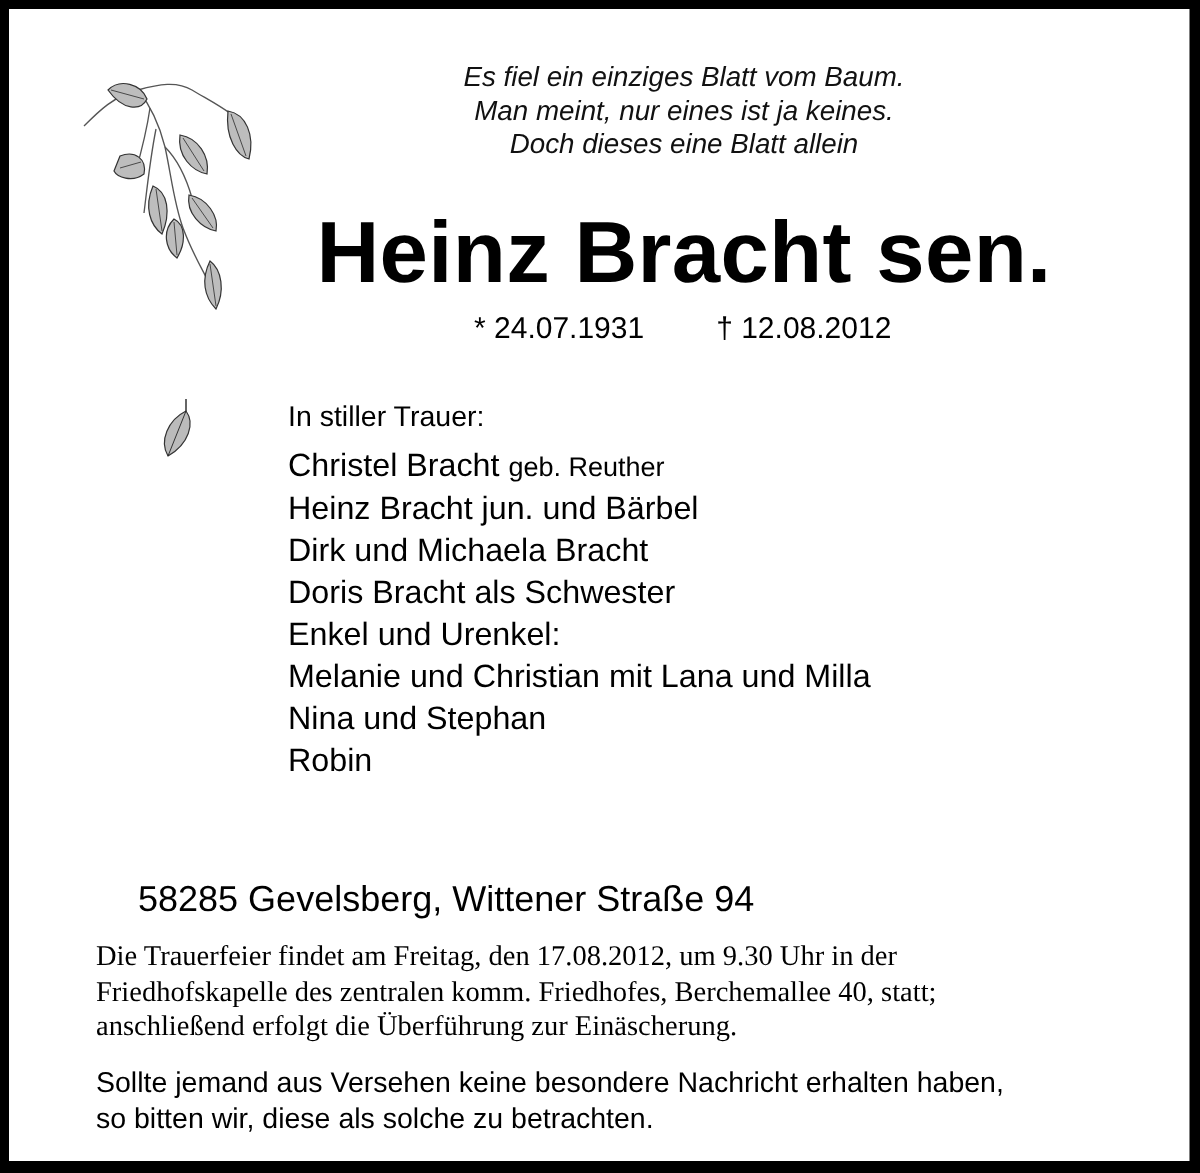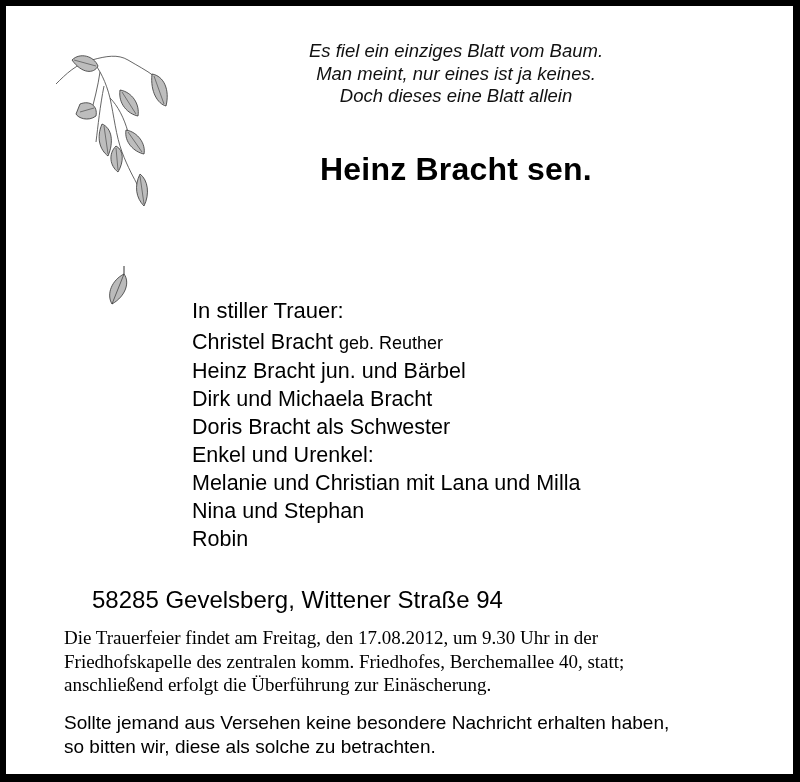--- a/index.html
+++ b/index.html
@@ -40,21 +40,21 @@
       color: #111;
     }
     .poem div { white-space: nowrap; }
 
     .name {
       left: 200px;
       top: 136px;
       width: 500px;
       text-align: center;
       font-weight: bold;
-      font-size: 32px;
+      font-size: 58px;
       line-height: 54px;
       letter-spacing: 0.2px;
       white-space: nowrap;
     }
 
     .dates {
       left: 310px;
       top: 201px;
       font-size: 20px;
       line-height: 24px;
@@ -62,21 +62,21 @@
     }
     .dates .death { margin-left: 48px; }
 
     .mourners {
       left: 186px;
       top: 260px;
       font-size: 21.5px;
       line-height: 28px;
       white-space: nowrap;
     }
-    .mourners .intro { font-size: 22px; line-height: 26px; margin-bottom: 4px; margin-top: 32px; }
+    .mourners .intro { font-size: 19px; line-height: 26px; margin-bottom: 4px; }
     .mourners .nee { font-size: 18px; }
 
     .address {
       left: 58px;
       top: 582px;
       font-size: 24px;
       line-height: 24px;
       white-space: nowrap;
       margin-left: 28px;
     }
@@ -141,20 +141,23 @@
   </svg>
 
   <div class="abs poem">
     <div>Es fiel ein einziges Blatt vom Baum.</div>
     <div>Man meint, nur eines ist ja keines.</div>
     <div>Doch dieses eine Blatt allein</div>
   </div>
 
   <div class="abs name">Heinz Bracht sen.</div>
 
+  <div class="abs dates">
+    <span>* 24.07.1931</span><span class="death">† 12.08.2012</span>
+  </div>
 
   <div class="abs mourners">
     <div class="intro">In stiller Trauer:</div>
     <div>
       <span>Christel Bracht</span>
       <span class="nee">geb. Reuther</span>
     </div>
     <div>Heinz Bracht jun. und Bärbel</div>
     <div>Dirk und Michaela Bracht</div>
     <div>Doris Bracht als Schwester</div>

